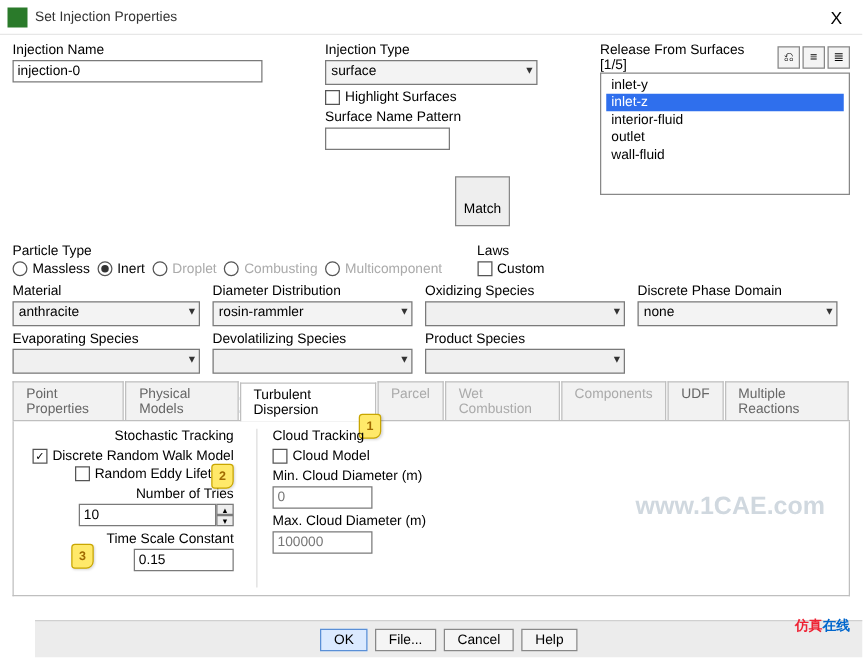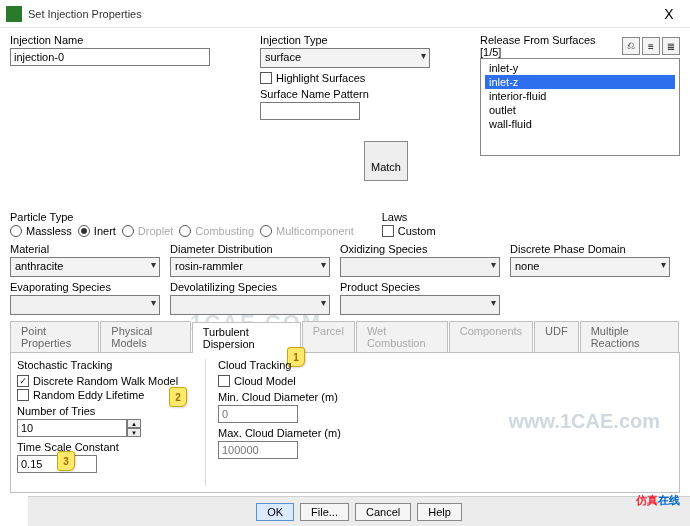--- a/index.html
+++ b/index.html
@@ -89,21 +89,21 @@
       <div class="listbox">
         <div class="item">inlet-y</div>
         <div class="item sel">inlet-z</div>
         <div class="item">interior-fluid</div>
         <div class="item">outlet</div>
         <div class="item">wall-fluid</div>
       </div>
     </div>
   </div>
 
-  <div class="row" style="margin-top:30px; gap:18px; align-items:flex-end;">
+  <div class="row" style="margin-top:14px; gap:18px; align-items:flex-end;">
     <div class="col">
       <label class="lbl">Particle Type</label>
       <div style="display:flex; gap:6px;">
         <span class="chk">
             <span class="radio"></span>
             <span>Massless</span>
           </span>
         <span class="chk">
             <span class="radio sel"></span>
             <span>Inert</span>
@@ -187,21 +187,21 @@
     <div class="tab active">Turbulent Dispersion</div>
     <div class="tab disabled">Parcel</div>
     <div class="tab disabled">Wet Combustion</div>
     <div class="tab disabled">Components</div>
     <div class="tab">UDF</div>
     <div class="tab">Multiple Reactions</div>
   </div>
 
   <div class="tabbody" style="position:relative;">
     <div class="marker" style="left:276px; top:-6px;">1</div>
-    <div class="group col" style="width:170px; position:relative;">
+    <div class="group col" style="width:170px; position:relative;align-items:flex-end;">
       <div class="group-title">Stochastic Tracking</div>
       <span class="chk" style="margin-top:4px;">
           <span class="chkbox">✓</span>
           <span>Discrete Random Walk Model</span>
         </span>
       <span class="chk" style="margin-top:2px;">
           <span class="chkbox"></span>
           <span>Random Eddy Lifetime</span>
         </span>
       <div class="marker" style="left:152px; top:28px;">2</div>

